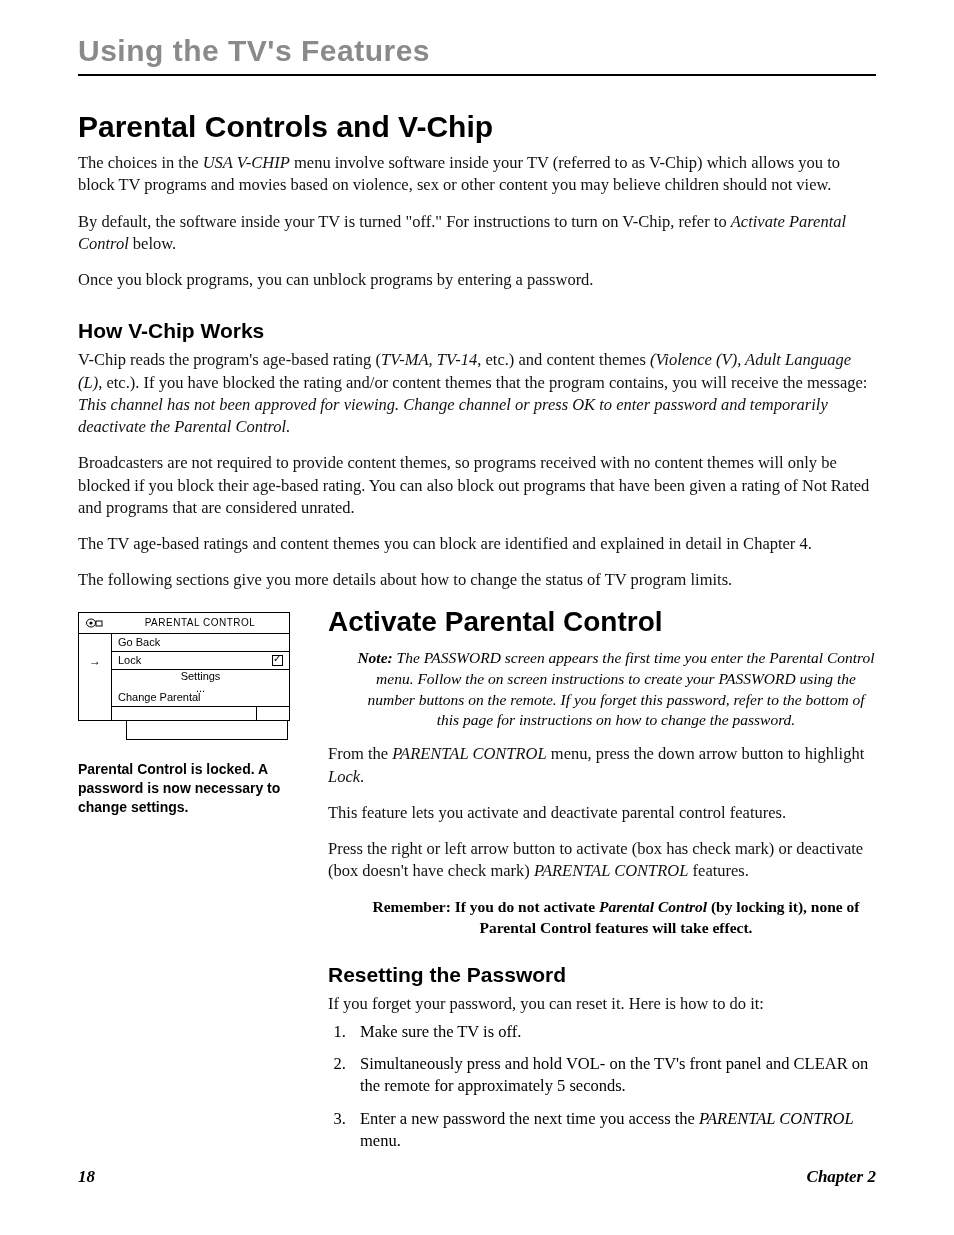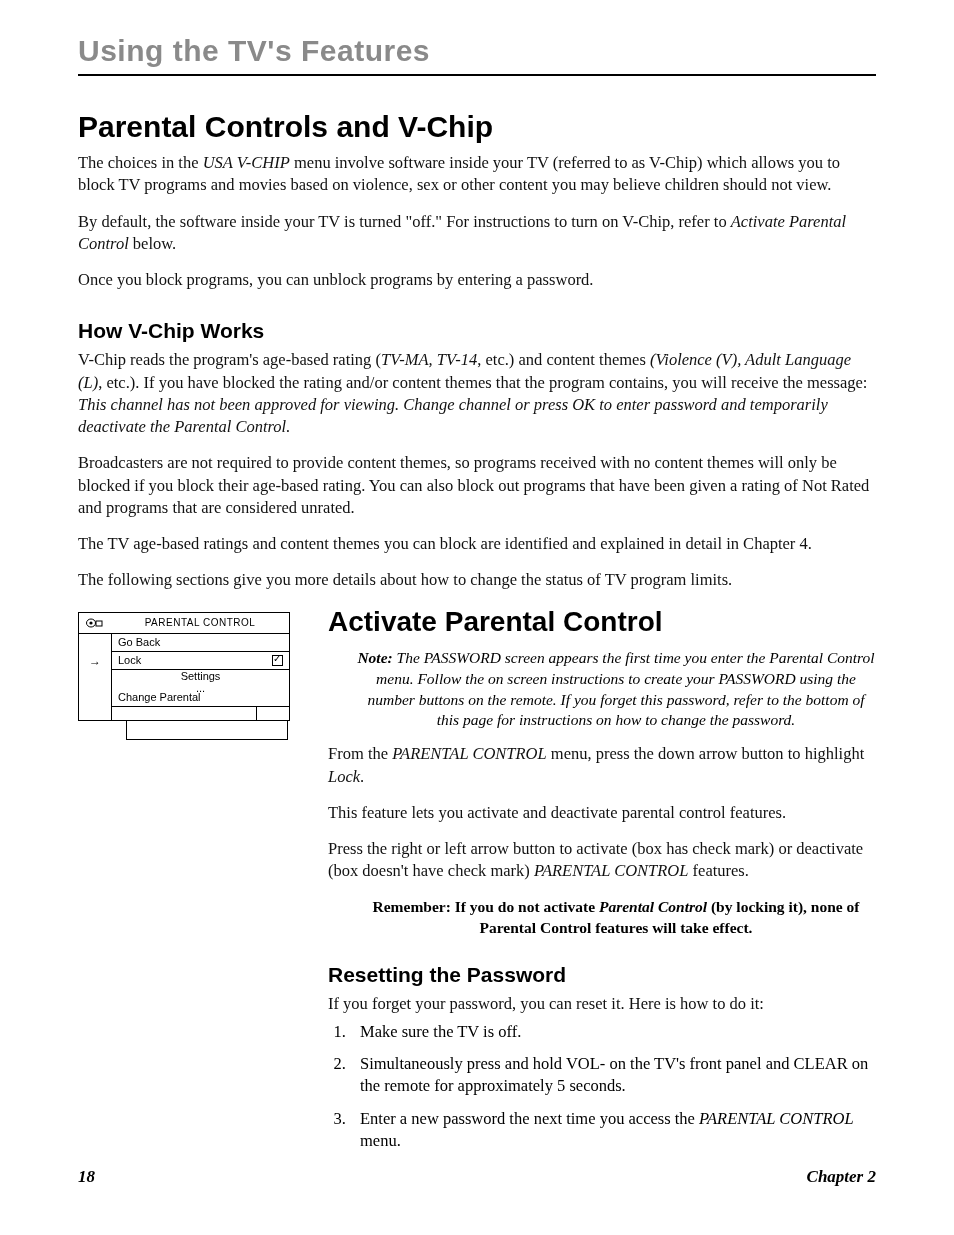--- a/index.html
+++ b/index.html
@@ -240,20 +240,21 @@
         </div>
         <div style="height:14px; display:flex;">
           <div style="width:32px;"></div>
           <div style="flex:1; border-left:1px solid #000; border-top:1px solid #000;"></div>
         </div>
       </div>
       <div class="menu-callout">
         <div style="position:absolute; right:30px; top:-14px; width:1px; height:14px; background:#000;"></div>
       </div>
 
+      <div class="caption">Parental Control is locked. A password is now necessary to change settings.</div>
     </div>
 
     <div class="right-col">
       <h1 class="section-right">Activate Parental Control</h1>
 
       <div class="note-block">
         <p class="note-text"><span class="note-label">Note:</span><span> The PASSWORD screen appears the first time you enter the Parental Control menu. Follow the on screen instructions to create your PASSWORD using the number buttons on the remote. If you forget this password, refer to the bottom of this page for instructions on how to change the password.</span></p>
       </div>
 
       <p class="body">

